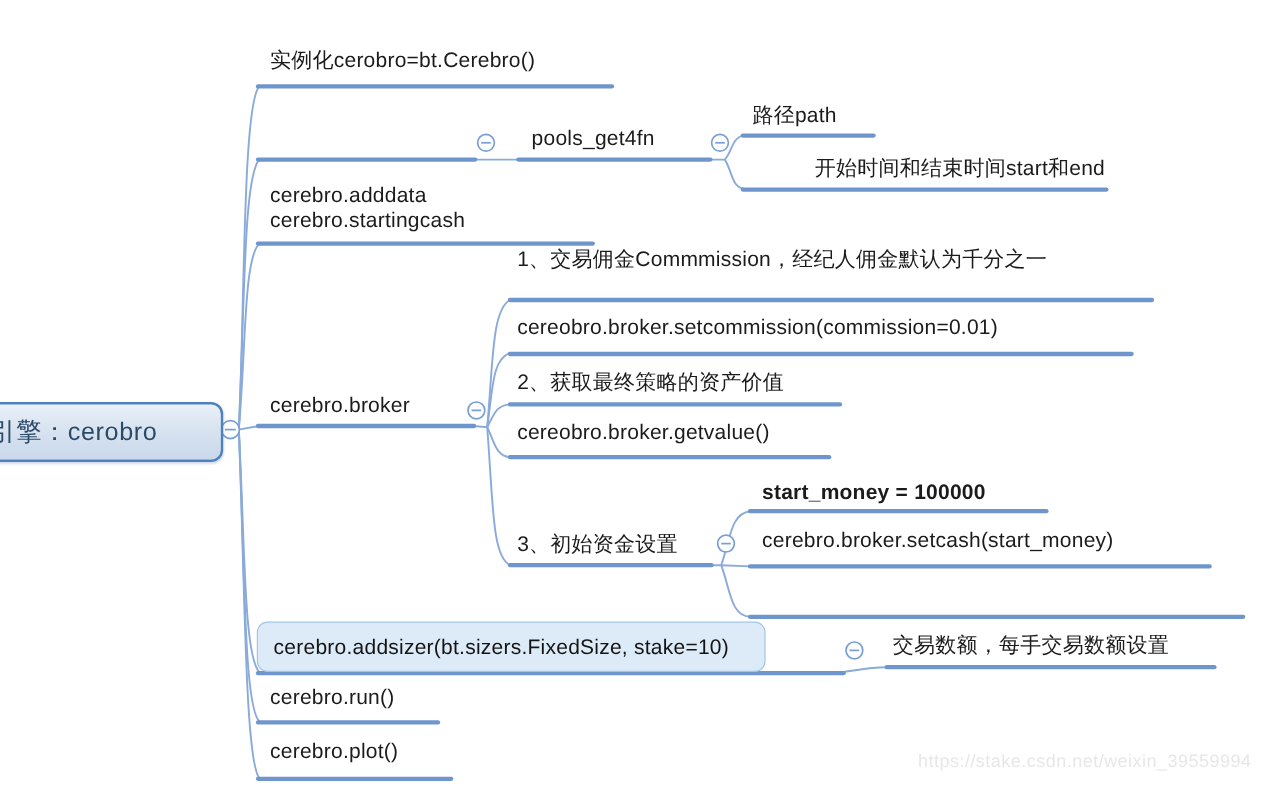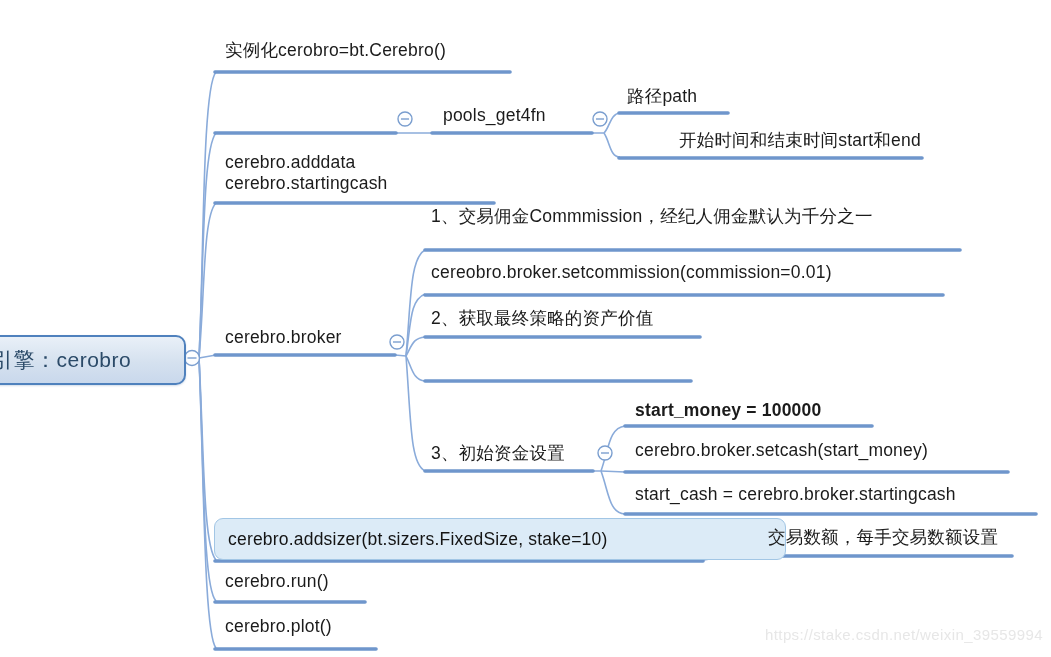--- a/index.html
+++ b/index.html
@@ -18,21 +18,21 @@
   .root-node{
     position:absolute;left:-38px;top:335px;width:224px;height:50px;
     border:2px solid #4f81bd;border-radius:10px;
     background:linear-gradient(to bottom,#e9f0f8 0%,#d5e1ef 55%,#c9d8ec 100%);
     box-shadow:0 1px 2px rgba(80,120,170,.25);
     display:flex;align-items:center;
     padding-left:28px;box-sizing:border-box;
     font-size:21px;color:#2b4a68;font-weight:500;letter-spacing:.5px;
   }
   .selected-node{
-    position:absolute;left:214px;top:518px;width:572px;height:42px;
+    position:absolute;left:214px;top:518px;width:424px;height:42px;
     background:#dcebf7;border:1.5px solid #a2c6e5;border-radius:9px;
     box-sizing:border-box;display:flex;align-items:center;padding-left:13px;
     font-size:17.5px;color:#141414;letter-spacing:.2px;
   }
   .watermark{
     position:absolute;left:765px;top:626px;
     font-size:15px;color:#e7e7e7;letter-spacing:.4px;
   }
 </style>
 </head>
@@ -134,25 +134,25 @@
   <div class="label" style="left:443px;top:105px;">pools_get4fn</div>
   <div class="label" style="left:627px;top:84px;">路径path</div>
   <div class="label" style="left:632px;top:128px;margin-left:47px;">开始时间和结束时间start和end</div>
 
   <div class="label" style="left:225px;top:173px;">cerebro.startingcash</div>
 
   <div class="label" style="left:225px;top:327px;">cerebro.broker</div>
   <div class="label" style="left:431px;top:204px;">1、交易佣金Commmission，经纪人佣金默认为千分之一</div>
   <div class="label" style="left:431px;top:262px;">cereobro.broker.setcommission(commission=0.01)</div>
   <div class="label" style="left:431px;top:306px;">2、获取最终策略的资产价值</div>
+  <div class="label" style="left:431px;top:350px;">cereobro.broker.getvalue()</div>
   <div class="label" style="left:431px;top:441px;">3、初始资金设置</div>
   <div class="label" style="left:635px;top:400px;font-weight:bold;">start_money = 100000</div>
   <div class="label" style="left:635px;top:440px;">cerebro.broker.setcash(start_money)</div>
-  <div class="label" style="left:635px;top:484px;">start_cash = cerebro.broker.startingcash</div>
 
   <div class="selected-node">cerebro.addsizer(bt.sizers.FixedSize, stake=10)</div>
-  <div class="label" style="left:744px;top:525px;margin-left:24px;">交易数额，每手交易数额设置</div>
+  <div class="label" style="left:744px;top:525px;">交易数额，每手交易数额设置</div>
 
   <div class="label" style="left:225px;top:571px;">cerebro.run()</div>
   <div class="label" style="left:225px;top:616px;">cerebro.plot()</div>
 
   <div class="watermark">https://stake.csdn.net/weixin_39559994</div>
 </div>
 
 </body></html>

